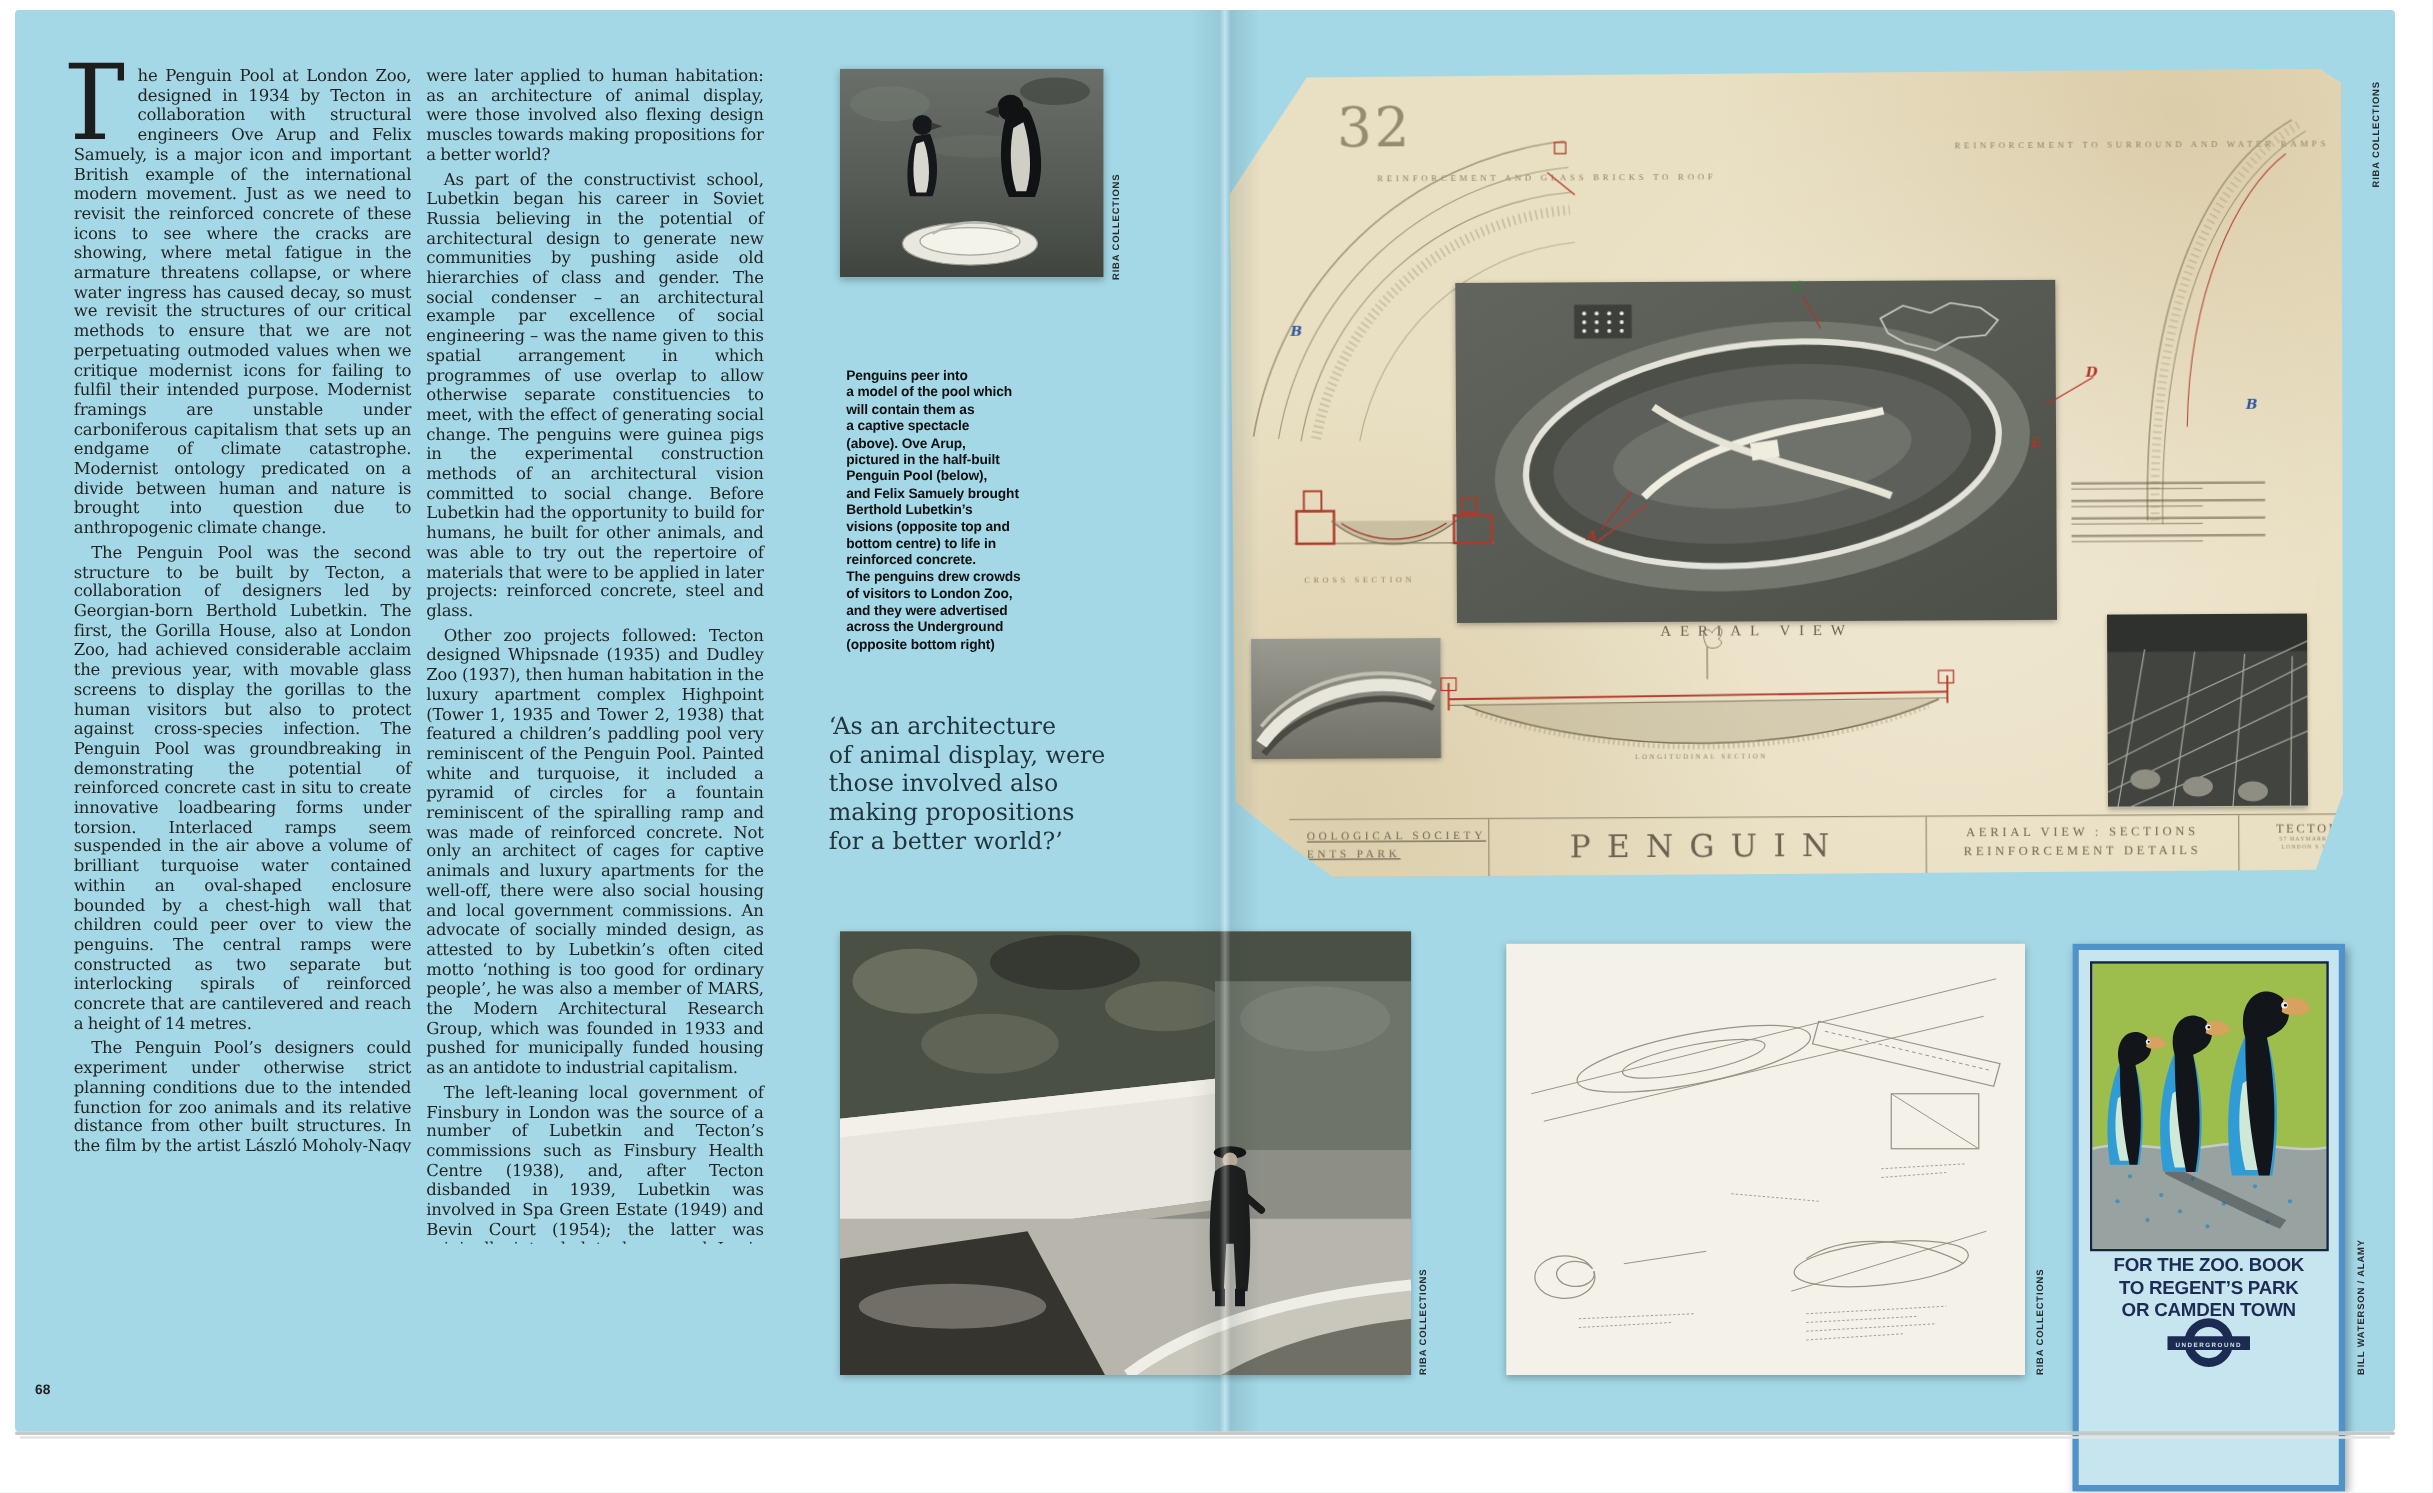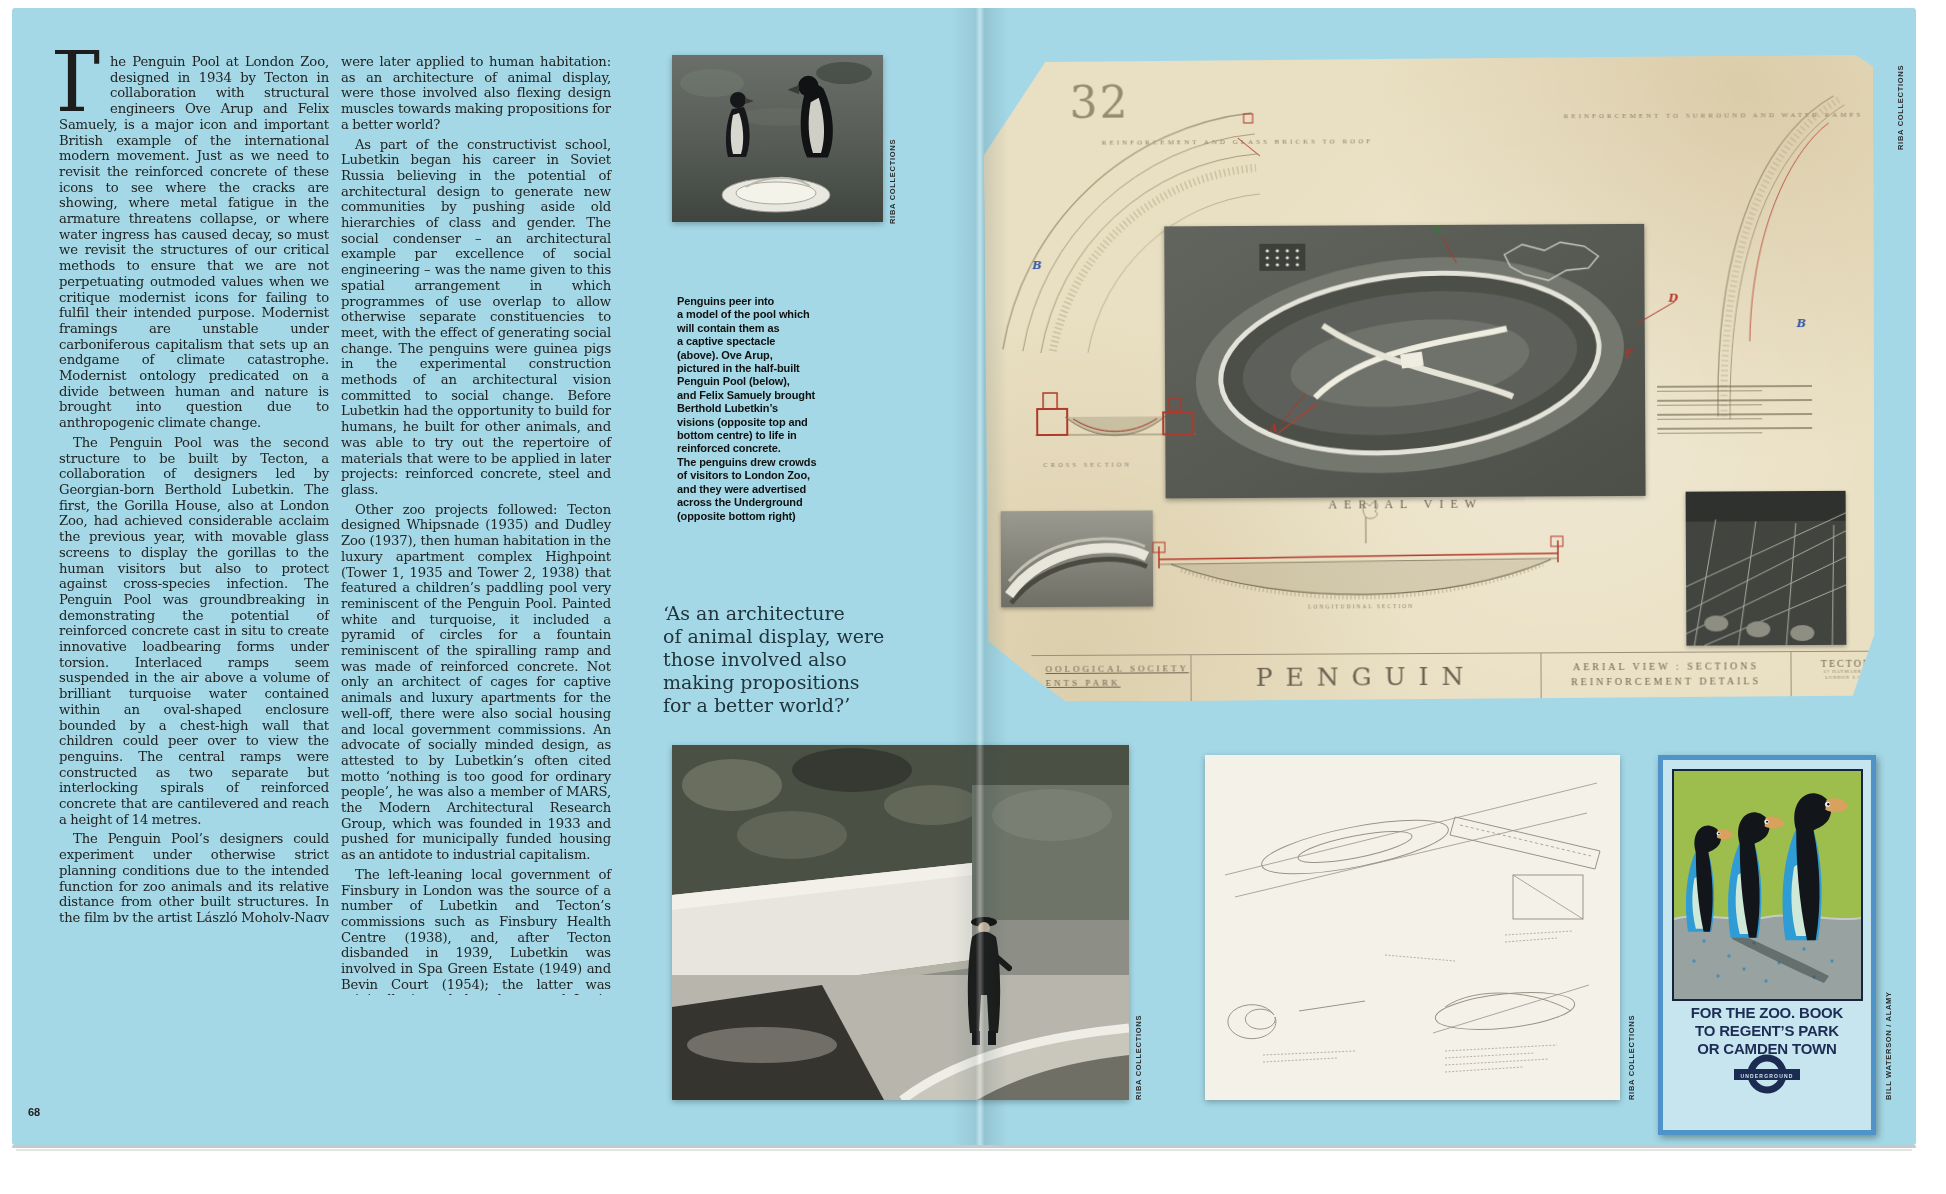--- a/index.html
+++ b/index.html
@@ -18,21 +18,21 @@
   .textcol p + p{text-indent:14px;}
   #col1{left:43px;top:42px;height:872px;}
   #col2{left:325px;top:42px;height:945px;}
   .dropcap{float:left;width:60px;height:61px;margin:3px 6px 0 -11px;
            font:400 84px/58px "DejaVu Serif",serif;color:#1c1d1c;}
   .pagenum{position:absolute;left:16px;top:1098px;font:700 11px "Liberation Sans",sans-serif;color:#222;}
 
   .caption{position:absolute;left:665px;top:287px;width:185px;color:#101010;white-space:pre-line;
            font:700 11px/13.4px "Liberation Sans",sans-serif;letter-spacing:-.1px;}
   .pullquote{position:absolute;left:651px;top:562px;width:230px;color:#22343c;white-space:pre-line;
-             font:400 19px/23px "DejaVu Serif",serif;margin-top:32px;}
+             font:400 19px/23px "DejaVu Serif",serif;}
 
   .vcred{position:absolute;writing-mode:vertical-rl;transform:rotate(180deg);
          font:700 7.5px "Liberation Sans",sans-serif;letter-spacing:.7px;color:#2a2a2a;}
 
   .photo{position:absolute;box-shadow:0 2px 6px rgba(0,0,0,.28);}
   .photo svg{display:block;}
 
   
   #sheet{position:absolute;left:973px;top:49px;width:890px;height:643px;transform:rotate(-.3deg);
     background:
@@ -60,21 +60,21 @@
          border-top:1px solid #9a9078;color:#6e6553;}
   .strip .cell{border-right:1px solid #9a9078;box-sizing:border-box;padding-top:6px;}
   .strip .cell:last-child{border-right:none;padding-left:25px;}
   .c1{width:160px;font:400 9px/14px "Liberation Serif",serif;letter-spacing:3px;padding-left:14px;text-decoration:underline;}
   .c2{width:350px;text-align:center;font:400 25px/34px "DejaVu Serif",serif;letter-spacing:13px;color:#6b6251;}
   .c3{width:250px;text-align:center;font:400 10px/15px "Liberation Serif",serif;letter-spacing:3px;}
   .c4{width:85px;text-align:center;font:400 10px/11px "Liberation Serif",serif;letter-spacing:2px;}
   .c4 .addr{font-size:4.5px;letter-spacing:1px;line-height:6px;color:rgba(110,101,83,.8);}
 
   
-  #poster{position:absolute;left:1646px;top:747px;width:218px;height:380px;background:#c6e5ef;
+  #poster{position:absolute;left:1646px;top:747px;width:218px;height:438px;background:#c6e5ef;
           border:5px solid #4f93c9;box-sizing:border-box;box-shadow:2px 3px 7px rgba(0,0,0,.35);}
   #poster .panel{position:absolute;left:9px;top:9px;width:191px;height:232px;border:2px solid #16253f;box-sizing:border-box;}
   .posterline{position:absolute;width:100%;text-align:center;color:#1d2c55;
               font:700 15px "Liberation Sans",sans-serif;letter-spacing:-.2px;}
   #roundel{position:absolute;left:69px;top:293px;}
 </style>
 </head>
 <body>
 
 <div id="stage">

